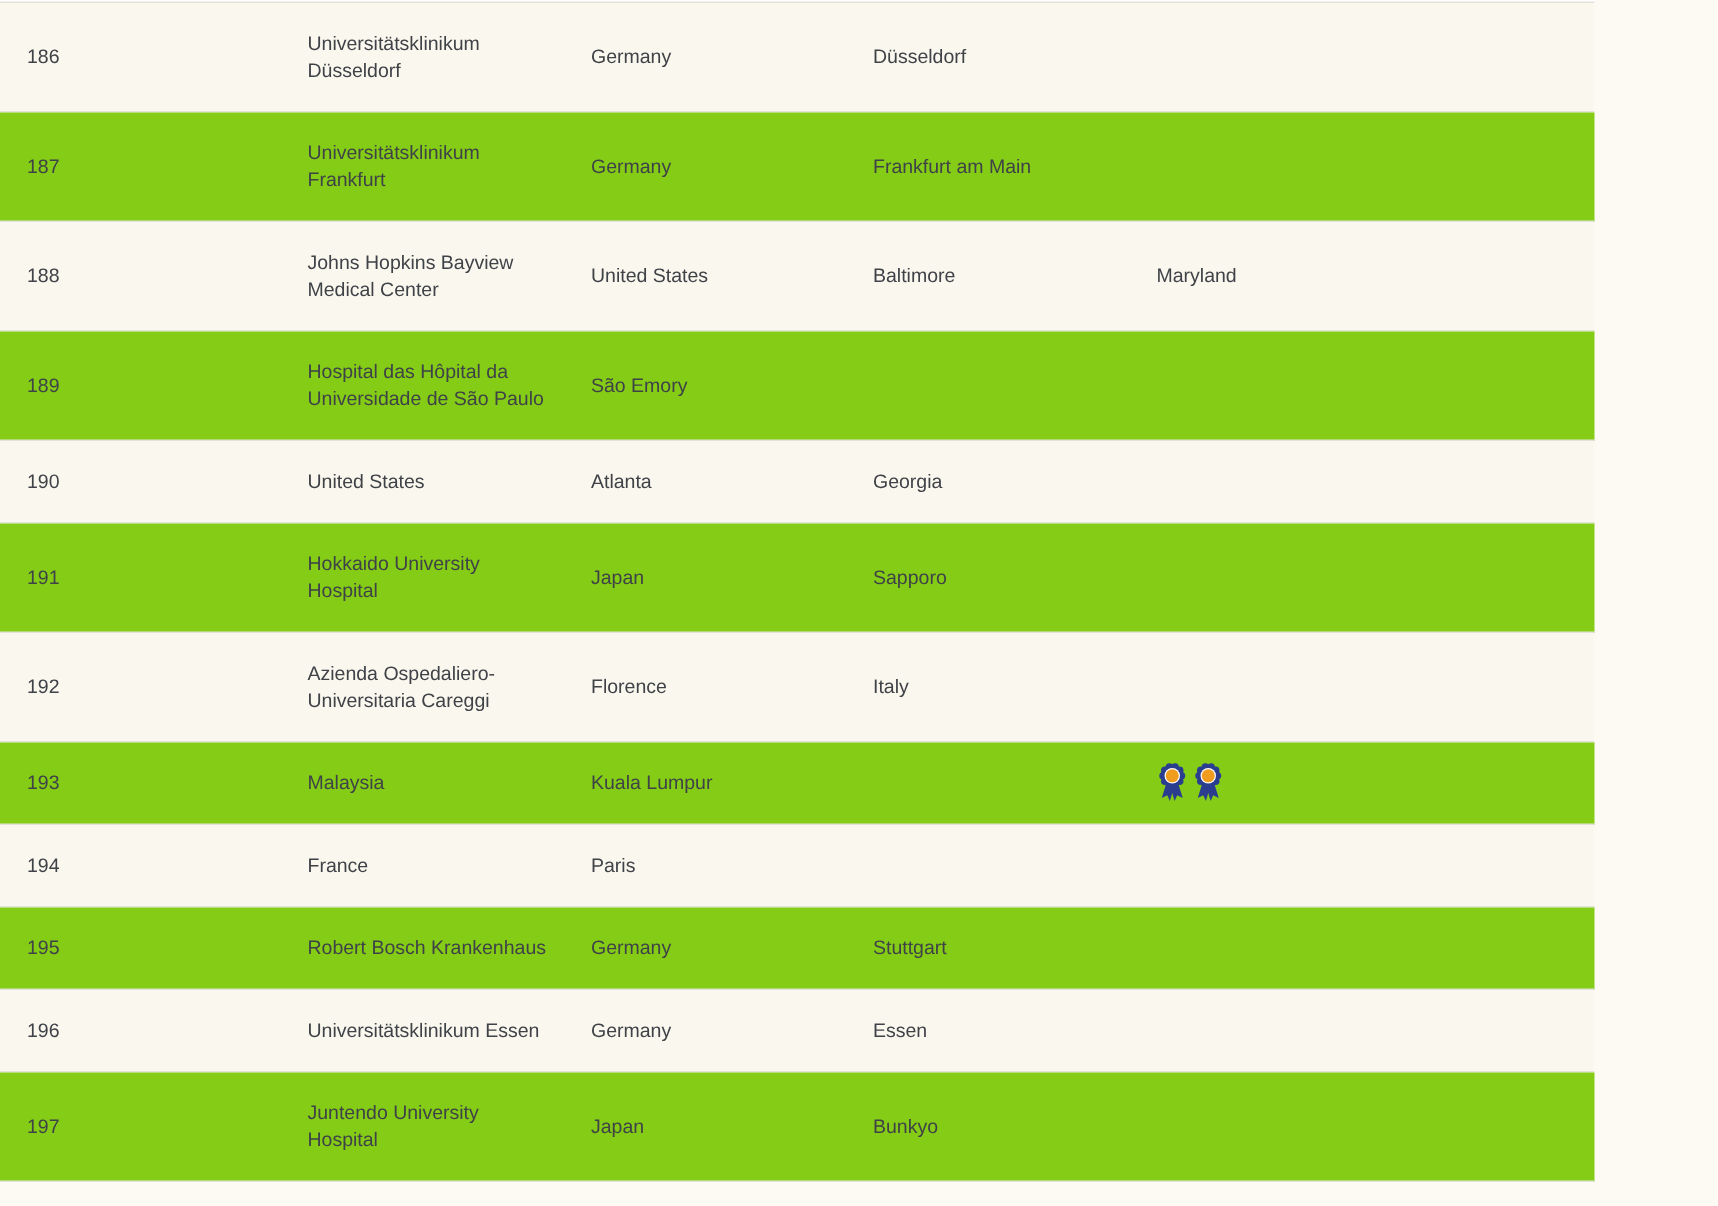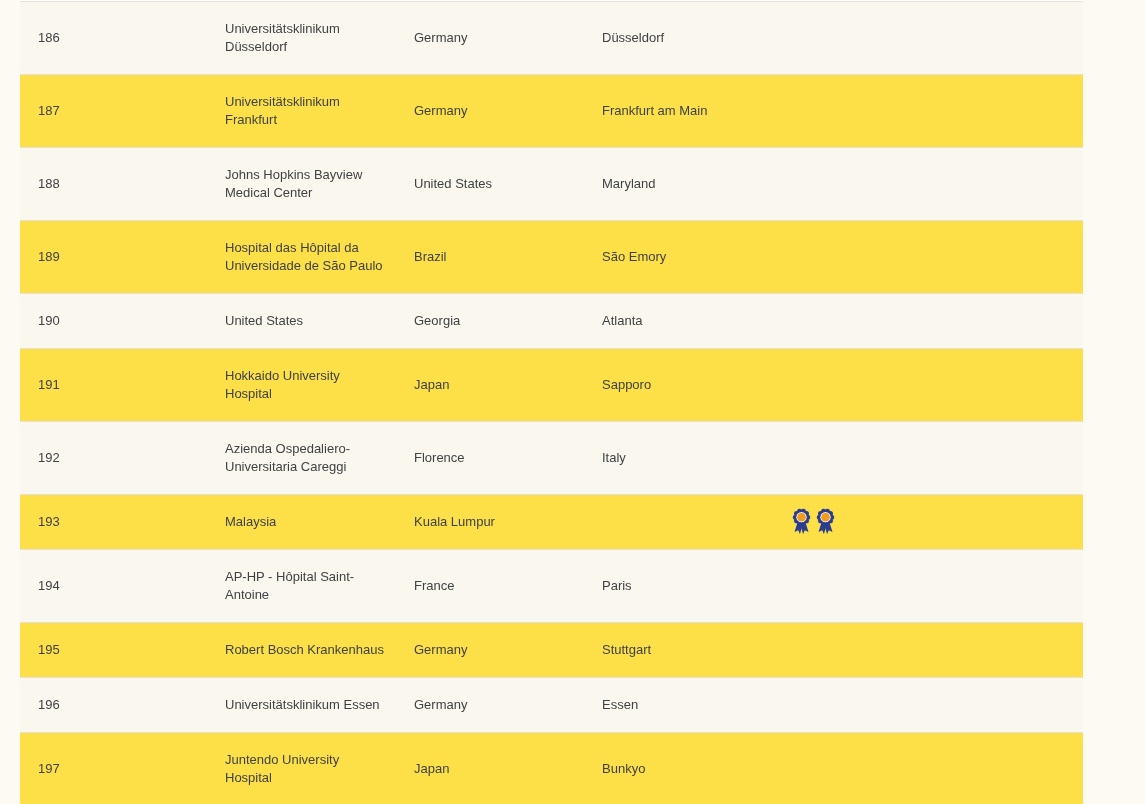--- a/index.html
+++ b/index.html
@@ -15,38 +15,37 @@
   body{
     background:var(--gutter);
     font-family:"Liberation Sans",sans-serif;
     color:var(--text);
   }
   .viewport{
     width:1063px;
     height:804px;
     overflow:hidden;
     position:relative;
-    margin-left:20px;
   }
   .table{
     width:1137px;
     background:#ffffff;
     border-right:1px solid var(--divider);
   }
   .partial-row{
     height:2px;
     background:#ffffff;
     border-bottom:1px solid var(--divider);
   }
   .row{
     display:grid;
     grid-template-columns:188px 189px 188px 189px 188px auto;
     align-items:center;
     border-bottom:1px solid var(--divider);
-    background:#fde047;
+    background:#84cc16;
   }
   .row.stripe{background:var(--stripe);}
   .cell{
     font-size:13px;
     line-height:18px;
     color:var(--text);
     padding:18px 0 18px 17px;
   }
   .cell.rank{padding-left:18px;}
   .cell.name{padding-right:10px;}
@@ -82,36 +81,36 @@
     <div class="cell name">Universitätsklinikum Frankfurt</div>
     <div class="cell country">Germany</div>
     <div class="cell city">Frankfurt am Main</div>
     <div class="cell state"></div>
     <div class="cell badges"></div>
   </div>
         <div class="row stripe">
     <div class="cell rank">188</div>
     <div class="cell name">Johns Hopkins Bayview Medical Center</div>
     <div class="cell country">United States</div>
+    <div class="cell city">Baltimore</div>
     <div class="cell state">Maryland</div>
     <div class="cell badges"></div>
   </div>
         <div class="row">
     <div class="cell rank">189</div>
     <div class="cell name">Hospital das Hôpital da Universidade de São Paulo</div>
-    <div class="cell country">Brazil</div>
     <div class="cell city">São Emory</div>
     <div class="cell state"></div>
     <div class="cell badges"></div>
   </div>
         <div class="row stripe">
     <div class="cell rank">190</div>
     <div class="cell country">United States</div>
+    <div class="cell city">Atlanta</div>
     <div class="cell state">Georgia</div>
-    <div class="cell city">Atlanta</div>
     <div class="cell badges"></div>
   </div>
         <div class="row">
     <div class="cell rank">191</div>
     <div class="cell name">Hokkaido University Hospital</div>
     <div class="cell country">Japan</div>
     <div class="cell city">Sapporo</div>
     <div class="cell state"></div>
     <div class="cell badges"></div>
   </div>
@@ -164,21 +163,20 @@
       <circle cx="17.66" cy="6.39" r="2.9"></circle>
       <circle cx="12" cy="10.5" r="7.7"></circle>
     </g>
     <circle class="ring" cx="12" cy="10.5" r="5.9"></circle>
     <circle class="core" cx="12" cy="10.5" r="5"></circle>
   </svg>
           </div>
   </div>
         <div class="row stripe">
     <div class="cell rank">194</div>
-    <div class="cell name">AP-HP - Hôpital Saint-Antoine</div>
     <div class="cell country">France</div>
     <div class="cell city">Paris</div>
     <div class="cell state"></div>
     <div class="cell badges"></div>
   </div>
         <div class="row">
     <div class="cell rank">195</div>
     <div class="cell name">Robert Bosch Krankenhaus</div>
     <div class="cell country">Germany</div>
     <div class="cell city">Stuttgart</div>

